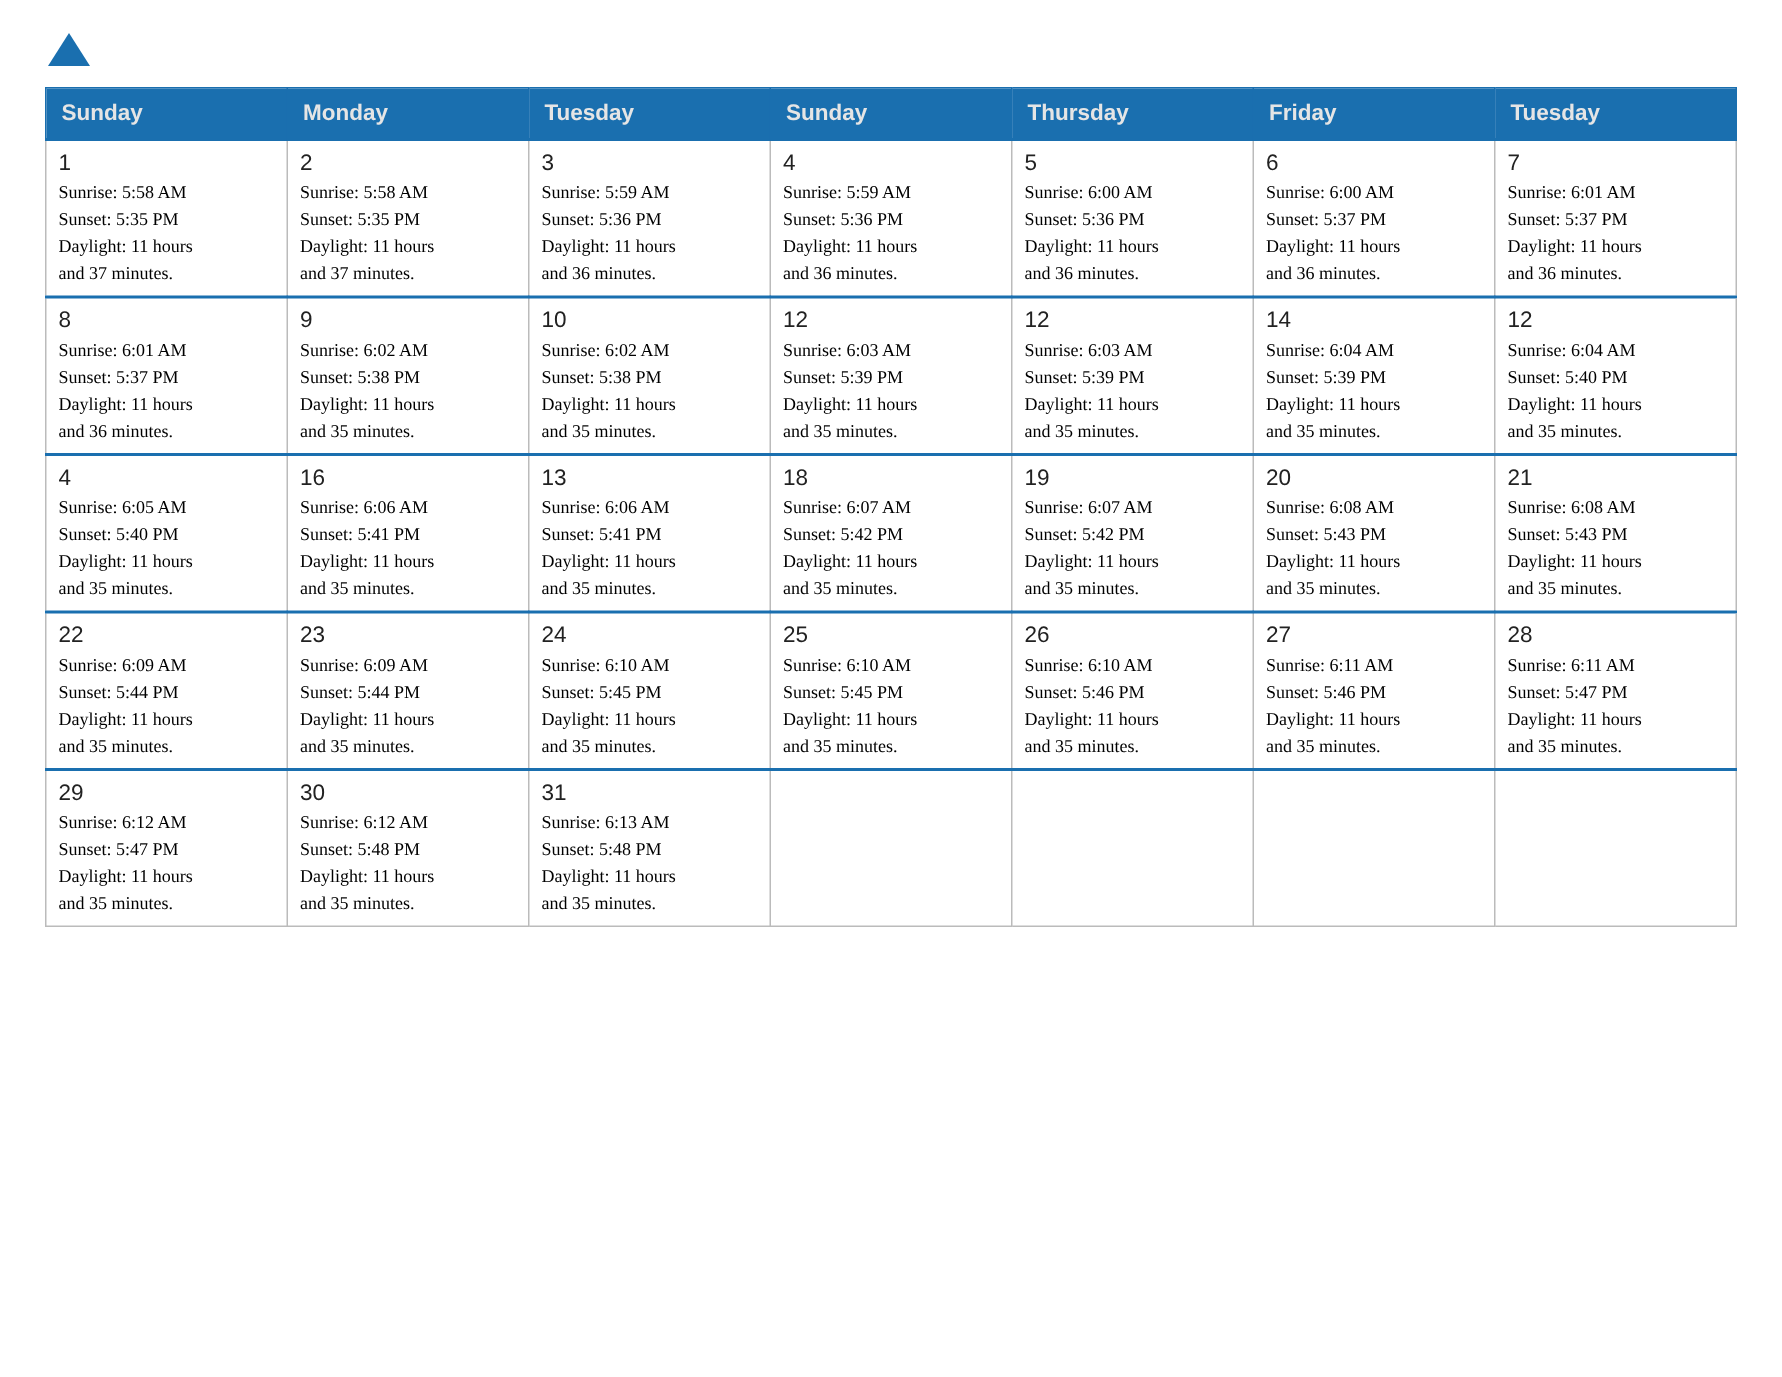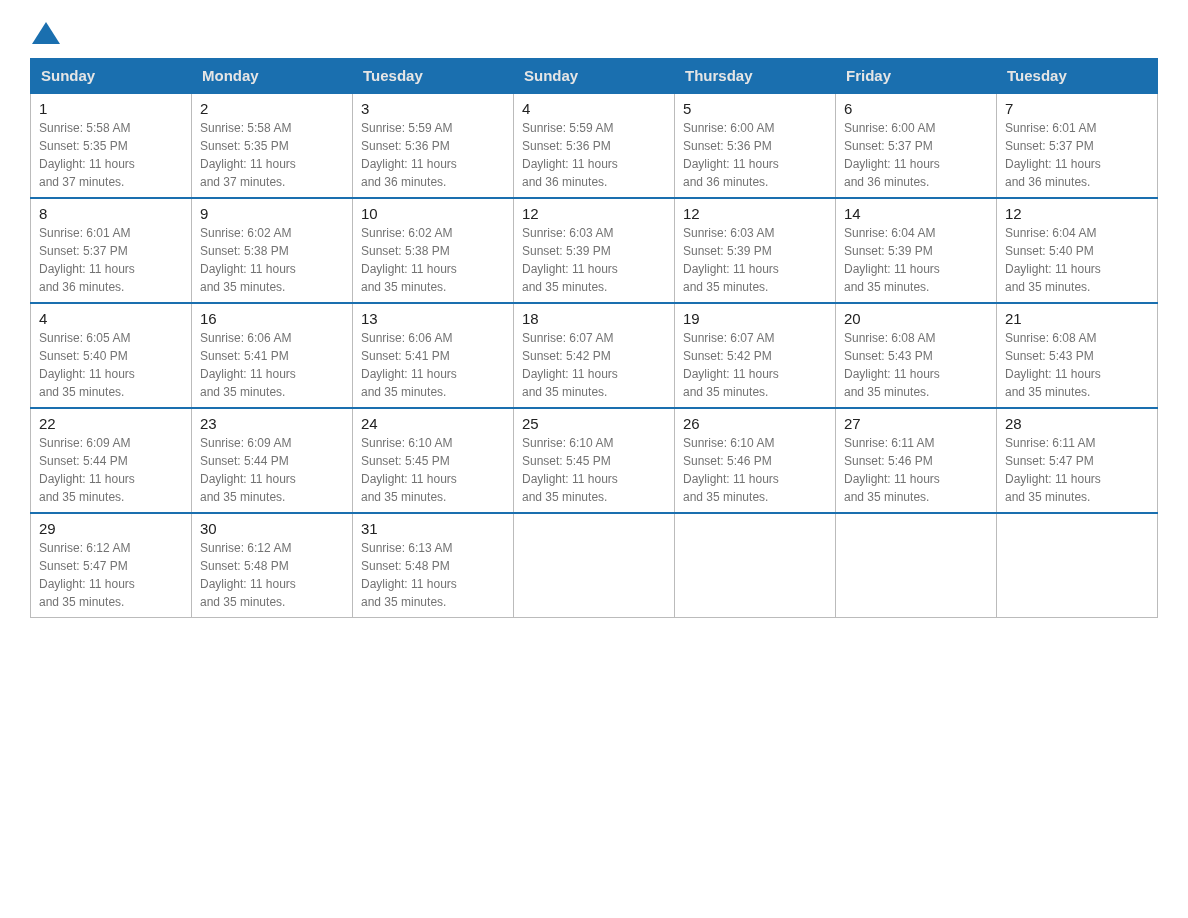--- a/index.html
+++ b/index.html
@@ -89,22 +89,23 @@
     }
     .day-number {
       font-size: 15px;
       font-weight: normal;
       color: #222;
       display: block;
       margin-bottom: 2px;
     }
     .day-info {
       font-size: 12px;
-      color: #737373;
+      color: #000000;
       line-height: 1.5;
+      font-family: Liberation Serif, serif;
     }
     tbody tr td:first-child {
       border-left: 1px solid #bbb;
     }
     
     tbody tr {
       border-top: 2px solid #1a6faf;
     }
     .empty-cell {
       background: #fff;

